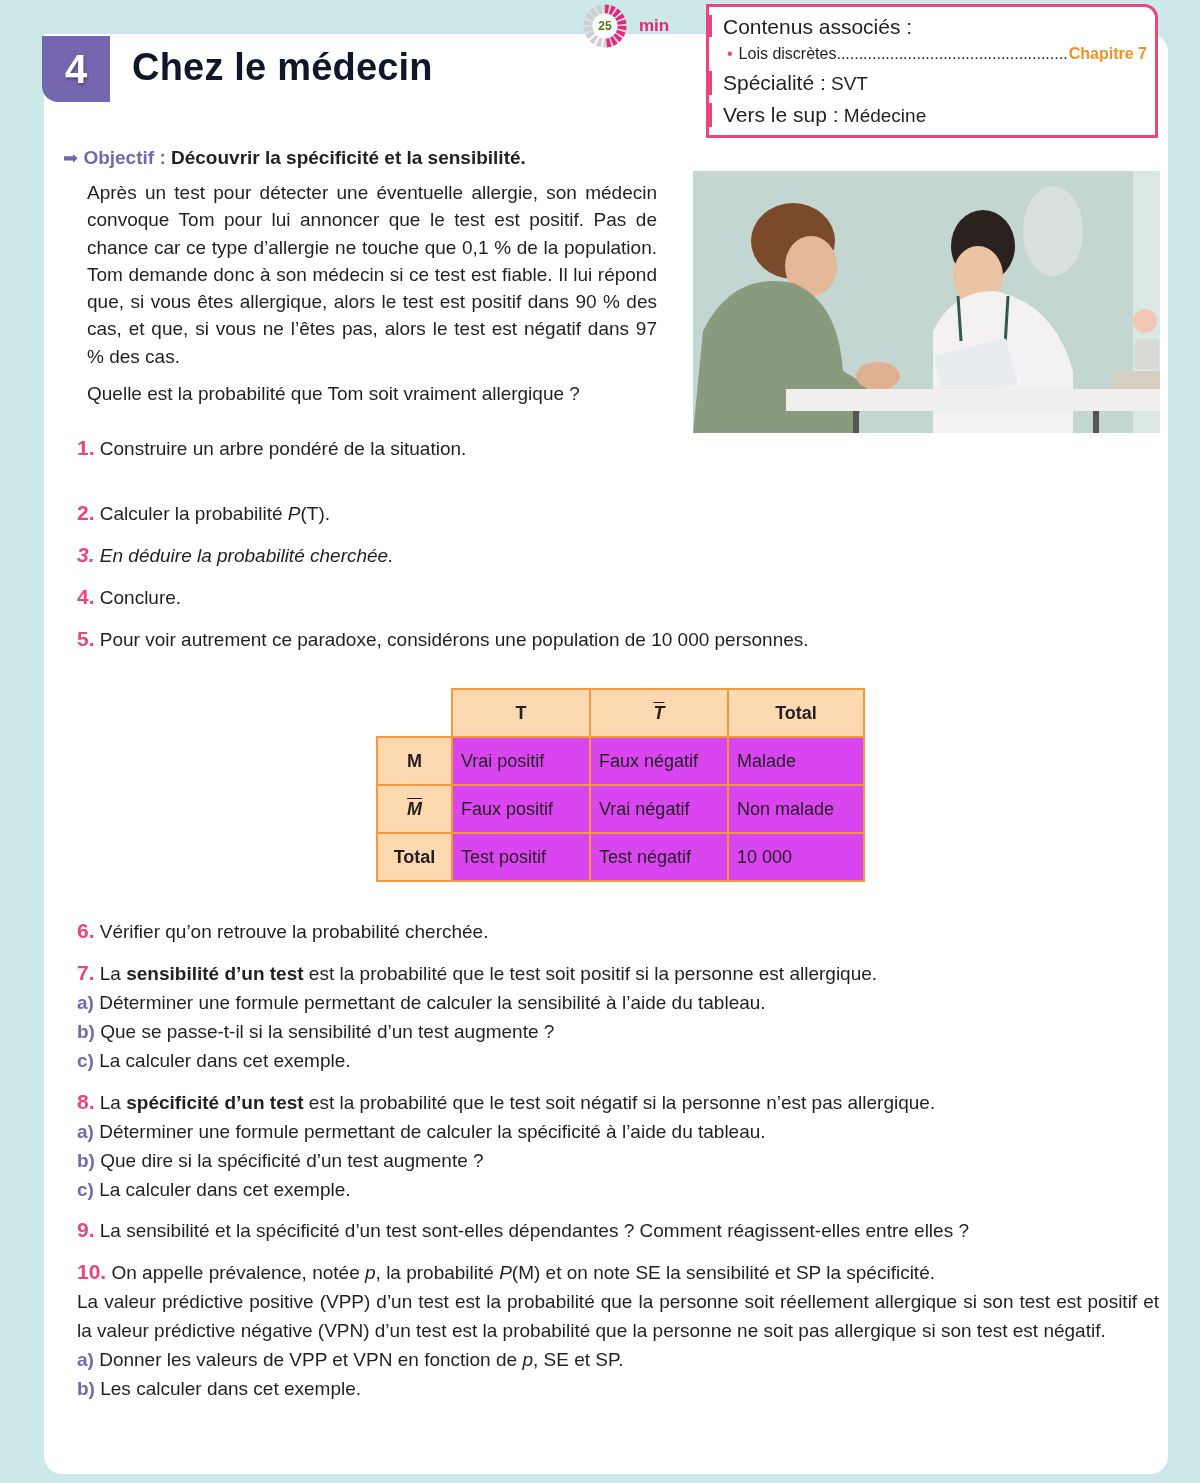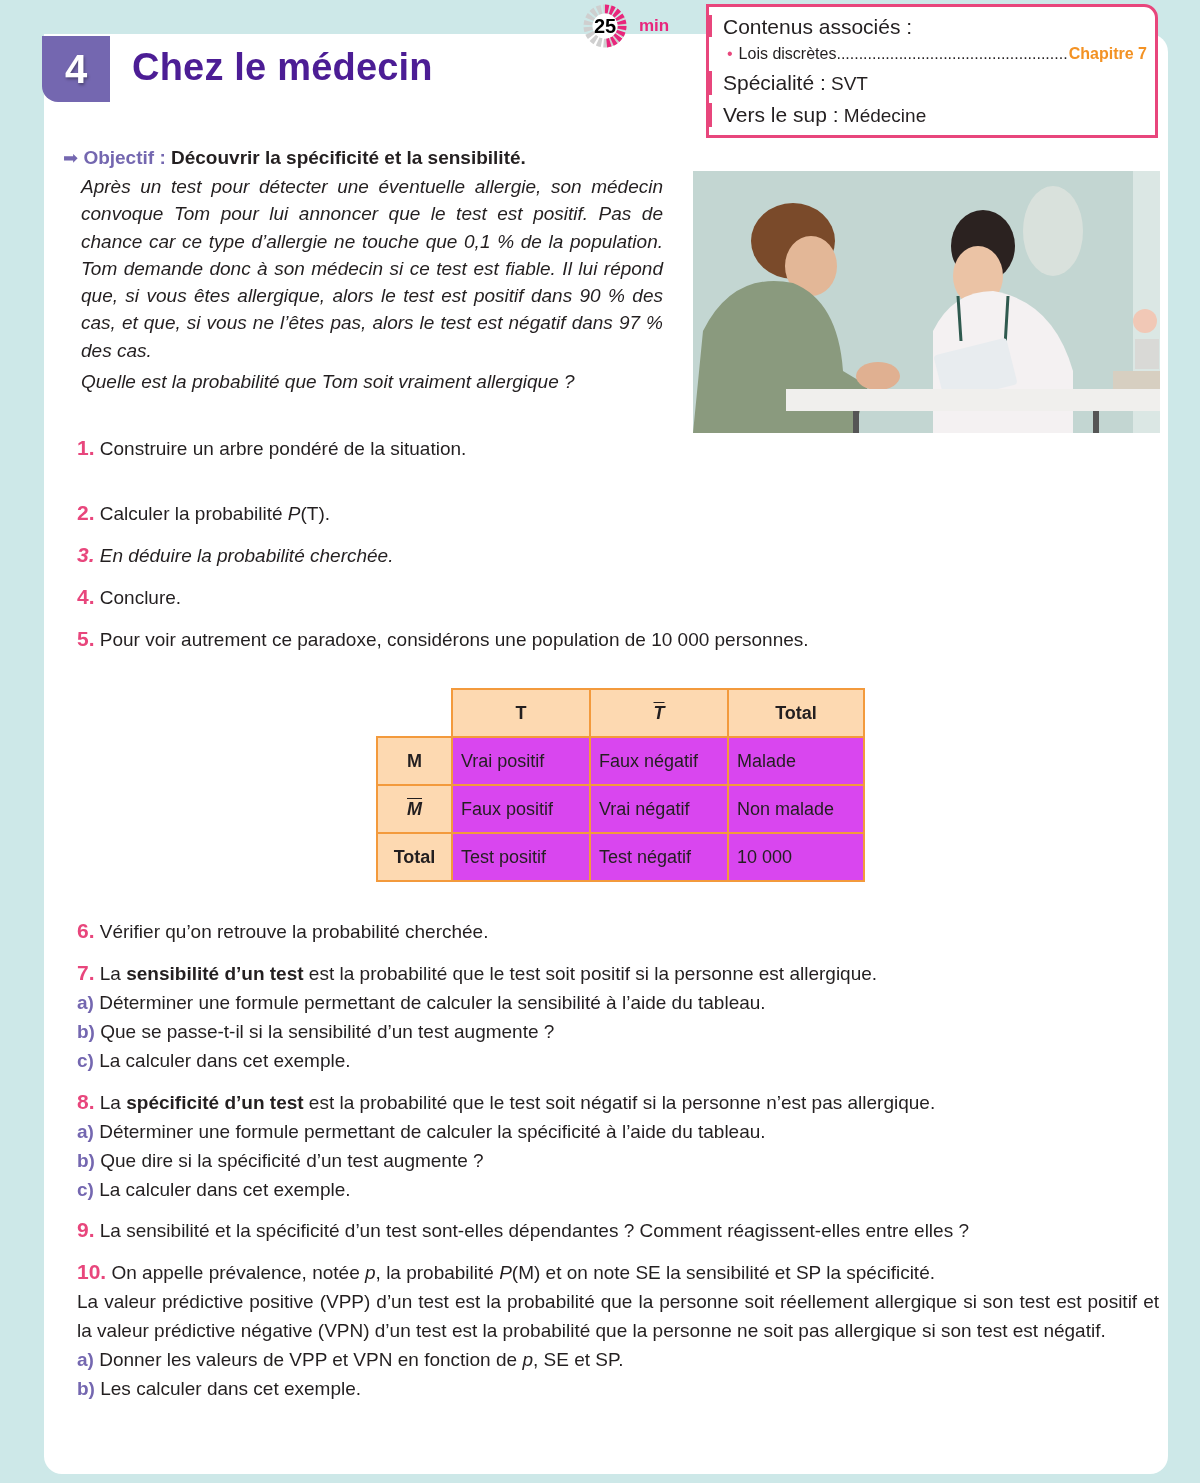--- a/index.html
+++ b/index.html
@@ -11,28 +11,28 @@
     position:absolute; left:44px; top:34px; width:1124px; height:1440px;
     background:#ffffff; border-radius:0 18px 18px 18px;
   }
   .num-badge {
     position:absolute; left:42px; top:36px; width:68px; height:66px;
     background:#7467b0; border-radius:0 0 0 16px;
     color:#fff; font-weight:bold; font-size:40px; line-height:66px; text-align:center;
     text-shadow:1px 2px 3px rgba(0,0,0,0.35);
   }
   .title {
-    position:absolute; left:132px; top:46px; font-size:38px; font-weight:bold; color:#4c1d95;
+    position:absolute; left:132px; top:46px; font-size:38px; font-weight:bold; color:#0f172a;
     letter-spacing:0.2px;
   }
   .timer { position:absolute; left:583px; top:4px; height:44px; display:flex; align-items:center; }
   .timer svg { display:block; }
   .timer .val {
     position:absolute; left:0; top:0; width:44px; height:44px; line-height:44px; text-align:center;
-    font-weight:bold; font-size:20px; color:#000000;
+    font-weight:bold; font-size:12px; color:#4d7c0f;
   }
   .timer .unit { margin-left:12px; font-weight:bold; font-size:17px; color:#e8267c; }
   .objective { position:absolute; left:63px; top:111px; font-size:19px;margin-top:36px; }
   .objective .arrow { color:#7467b0; font-size:18px; }
   .objective .lbl { color:#7467b0; font-weight:bold; }
   .objective .txt { font-weight:bold; color:#231f20; }
 
   .infobox {
     position:absolute; left:706px; top:4px; width:446px; height:128px;
     border:3px solid #e8467c; border-radius:0 14px 0 0; background:#fff;
@@ -42,21 +42,21 @@
   .infobox .h { font-weight:normal; font-size:21px; }
   .infobox .sub { font-size:16px; left:18px; width:420px; display:flex; }
   .infobox .sub .dot { color:#e8467c; margin-right:6px; }
   .infobox .sub .leader { flex:1; overflow:hidden; white-space:nowrap; color:#231f20; }
   .infobox .sub .chap { color:#f39224; font-weight:bold; }
 
   .intro {
     position:absolute; left:77px; top:169px; width:590px; font-size:19px; line-height:27.3px;
     text-align:justify;
   }
-  .intro p { margin:4px;font-style:italic; }
+  .intro p { margin:10px; }
   .photo {
     position:absolute; left:693px; top:171px; width:467px; height:262px; overflow:hidden;
     background:linear-gradient(180deg,#b6ccc8 0%,#c9dcd8 40%,#d6e2de 70%,#cfd8d4 100%);
   }
 
   .q { position:absolute; left:77px; font-size:19px; line-height:29px; }
   .q .n { color:#e8467c; font-weight:bold; font-size:21px; }
   .q .s { color:#7467b0; font-weight:bold; }
   .q b { font-weight:bold; }
   .q i { font-style:italic; }

